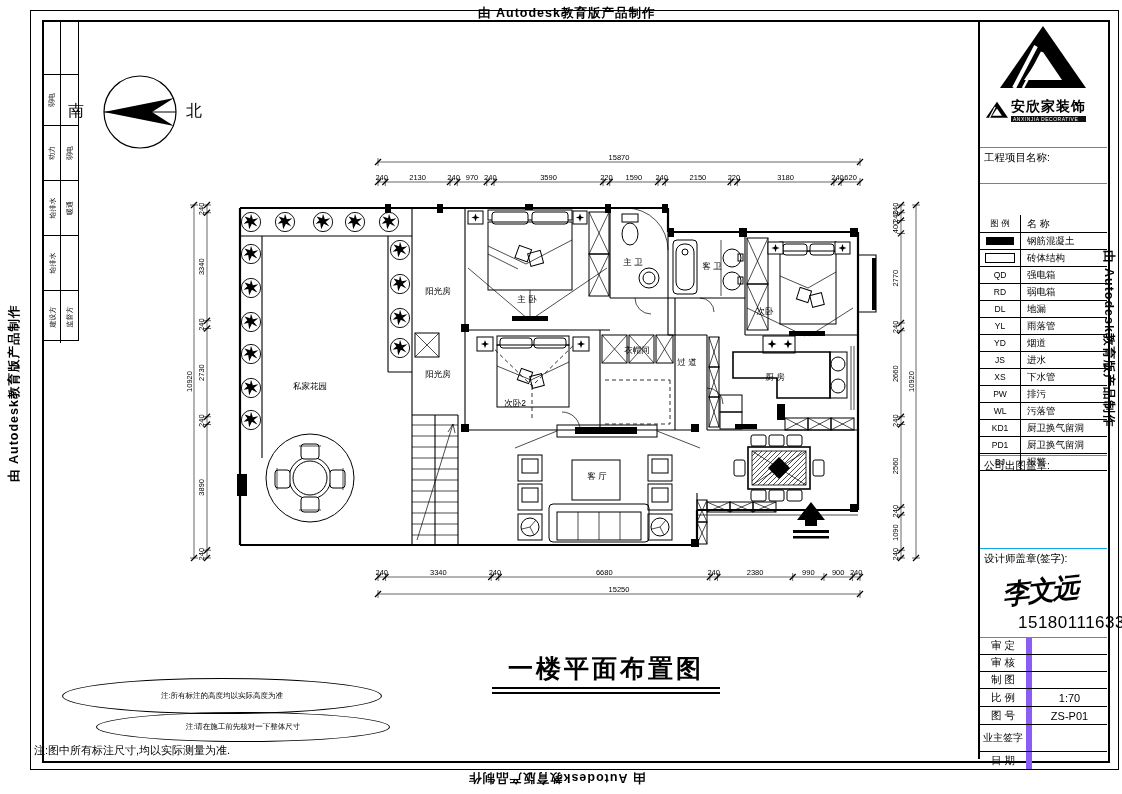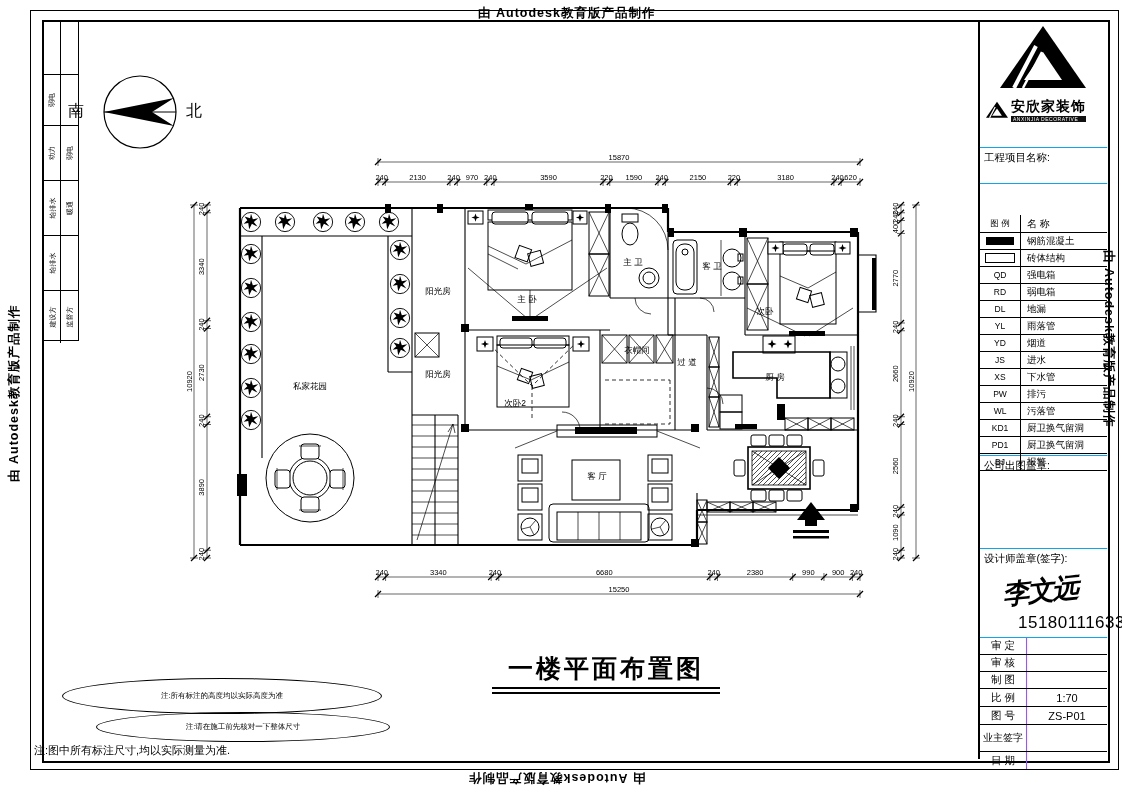--- a/index.html
+++ b/index.html
@@ -37,21 +37,21 @@
   .lg-table{position:absolute;left:0;top:0;width:127px;}
   .lg-row{display:flex;height:16px;border-bottom:1px solid #000;align-items:center;}
   .lg-row.hdr{height:17px;font-size:10px;}
   .lg-c1{width:40px;text-align:center;font-size:8.5px;flex:none;align-self:stretch;display:flex;align-items:center;justify-content:center;border-right:1px solid #000;}
   .lg-c2{flex:1;font-size:9.5px;padding-left:6px;white-space:nowrap;}
   .sw-black{width:28px;height:8px;background:#000;}
   .sw-white{width:28px;height:8px;background:#fff;border:1px solid #000;}
   .sig{font-size:27px;font-weight:bold;font-style:italic;transform:rotate(-6deg);letter-spacing:-2px;}
   .phone{font-size:17px;text-align:center;letter-spacing:.5px;padding-left:28px;}
   .info-row{display:flex;border-bottom:1px solid #000;align-items:center;}
-  .info-l{width:46px;flex:none;text-align:center;font-size:10.5px;border-right:1px solid #8b5cf6;align-self:stretch;display:flex;align-items:center;justify-content:center;}
+  .info-l{width:46px;flex:none;text-align:center;font-size:10.5px;border-right:6px solid #8b5cf6;align-self:stretch;display:flex;align-items:center;justify-content:center;}
   .info-v{flex:1;text-align:center;font-size:11px;}
   
   .f-title{left:492px;top:652px;width:228px;text-align:center;font-size:25px;font-weight:bold;
            letter-spacing:3px;border-bottom:7px double #000;padding-bottom:2px;}
   .note-ellipse{border:1px solid #000;border-radius:50%;display:flex;align-items:center;justify-content:center;
                 font-size:7.5px;text-align:center;}
   .note3{font-size:11px;}
   
   svg text{font-family:"Liberation Sans",sans-serif;}
   .dl{stroke:#000;stroke-width:.6;}

